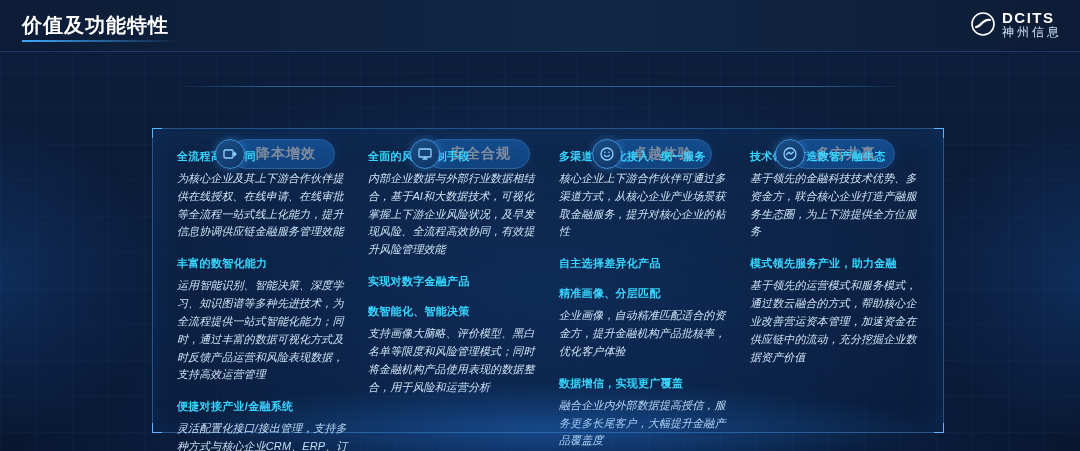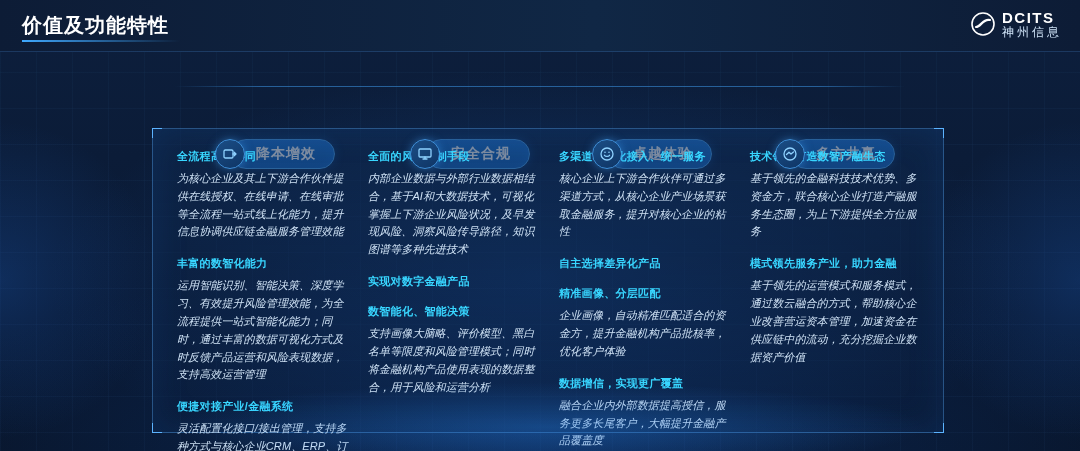--- a/index.html
+++ b/index.html
@@ -211,32 +211,32 @@
 
     <div class="cols">
 
       <div class="col">
         <div class="block">
           <h3>全流程高效协同</h3>
           <p>为核心企业及其上下游合作伙伴提供在线授权、在线申请、在线审批等全流程一站式线上化能力，提升信息协调供应链金融服务管理效能</p>
         </div>
         <div class="block">
           <h3>丰富的数智化能力</h3>
-          <p>运用智能识别、智能决策、深度学习、有效提升风险管理效能，为全流程提供一站式智能化能力；同时，通过丰富的数据可视化方式及时反馈产品运营和风险表现数据，支持高效运营管理</p>
+          <p>运用智能识别、智能决策、深度学习、知识图谱等多种先进技术，为全流程提供一站式智能化能力；同时，通过丰富的数据可视化方式及时反馈产品运营和风险表现数据，支持高效运营管理</p>
         </div>
         <div class="block">
           <h3>便捷对接产业/金融系统</h3>
           <p>灵活配置化接口/接出管理，支持多种方式与核心企业CRM、ERP、订单管理系统平台，金融机构开放平台、网银渠道、信贷系统等平台进行对接</p>
         </div>
       </div>
 
       <div class="col">
         <div class="block">
           <h3>全面的风险控制手段</h3>
-          <p>内部企业数据与外部行业数据相结合，基于AI和大数据技术，可视化掌握上下游企业风险状况，及早发现风险、洞察风险传导路径，知识图谱等多种先进技术</p>
+          <p>内部企业数据与外部行业数据相结合，基于AI和大数据技术，可视化掌握上下游企业风险状况，及早发现风险、全流程高效协同，有效提升风险管理效能</p>
         </div>
         <div class="block">
           <h3>实现对数字金融产品</h3>
         </div>
         <div class="block">
           <h3>数智能化、智能决策</h3>
           <p>支持画像大脑略、评价模型、黑白名单等限度和风险管理模式；同时将金融机构产品使用表现的数据整合，用于风险和运营分析</p>
         </div>
       </div>
 

